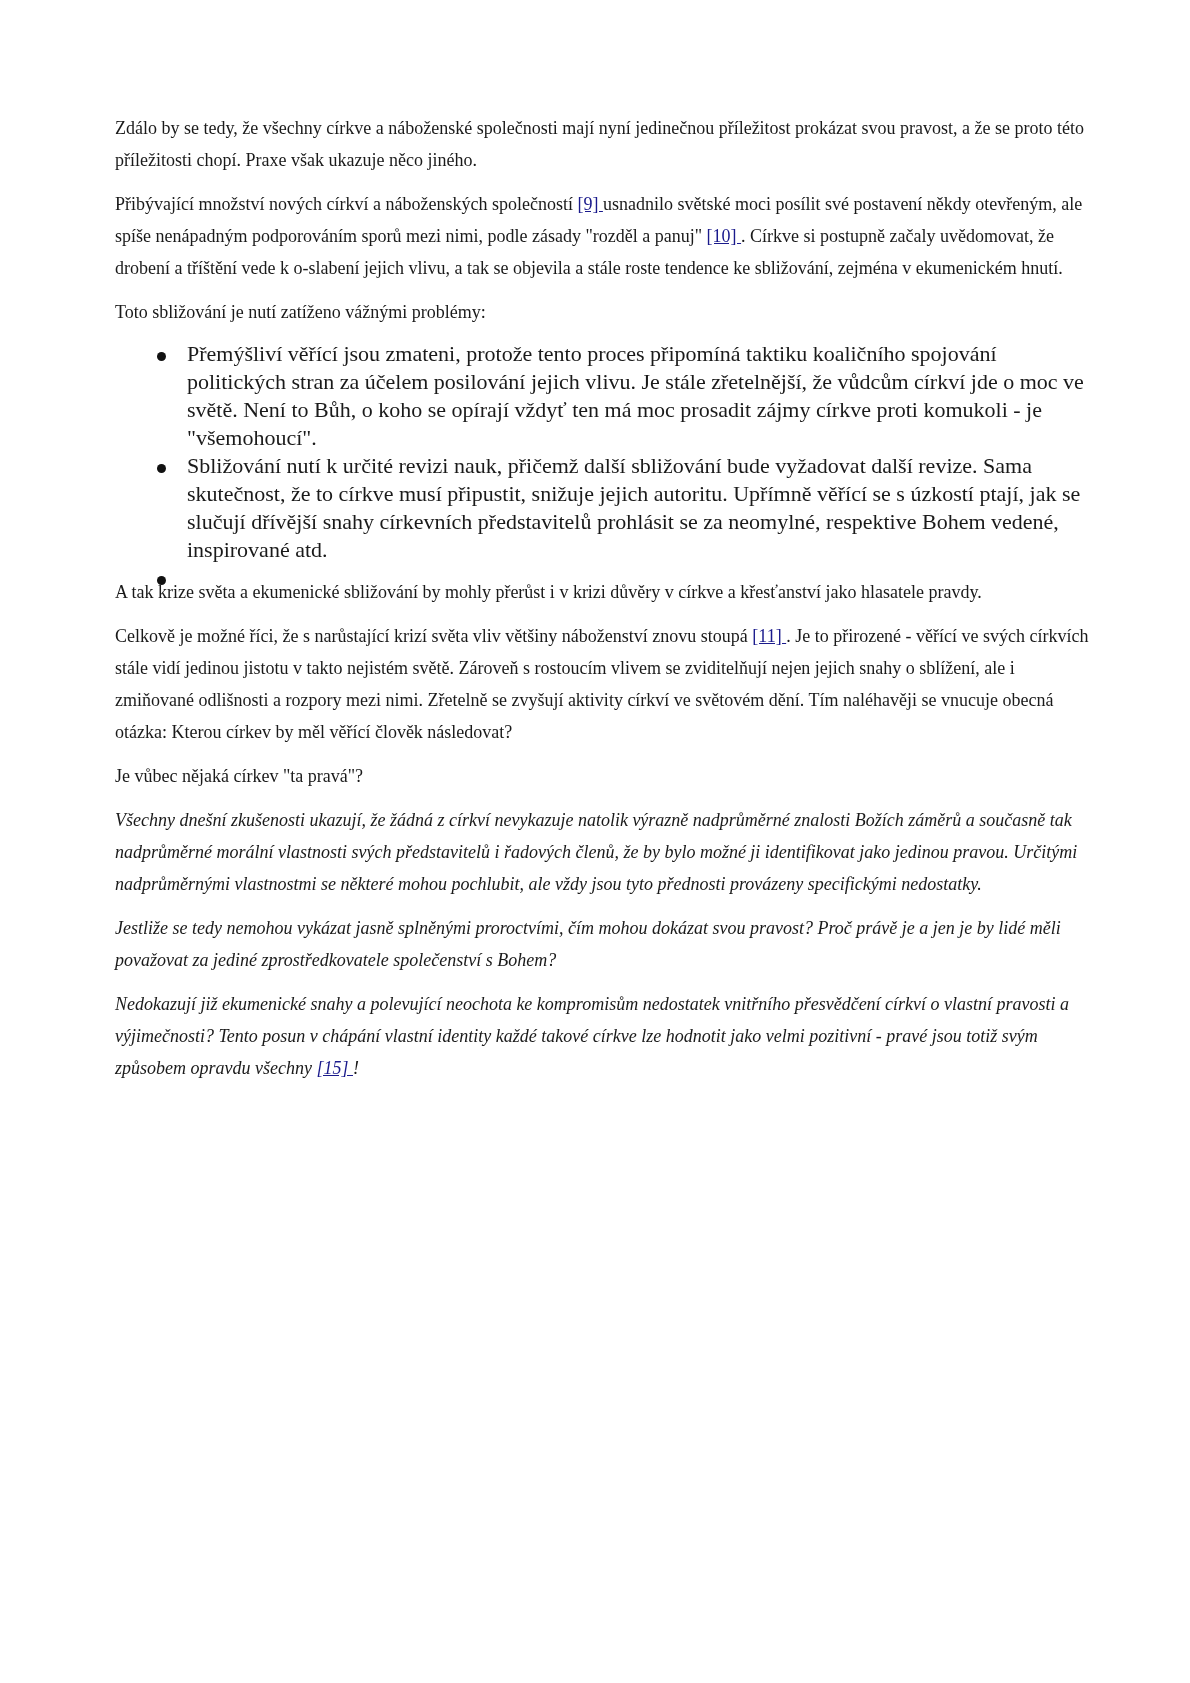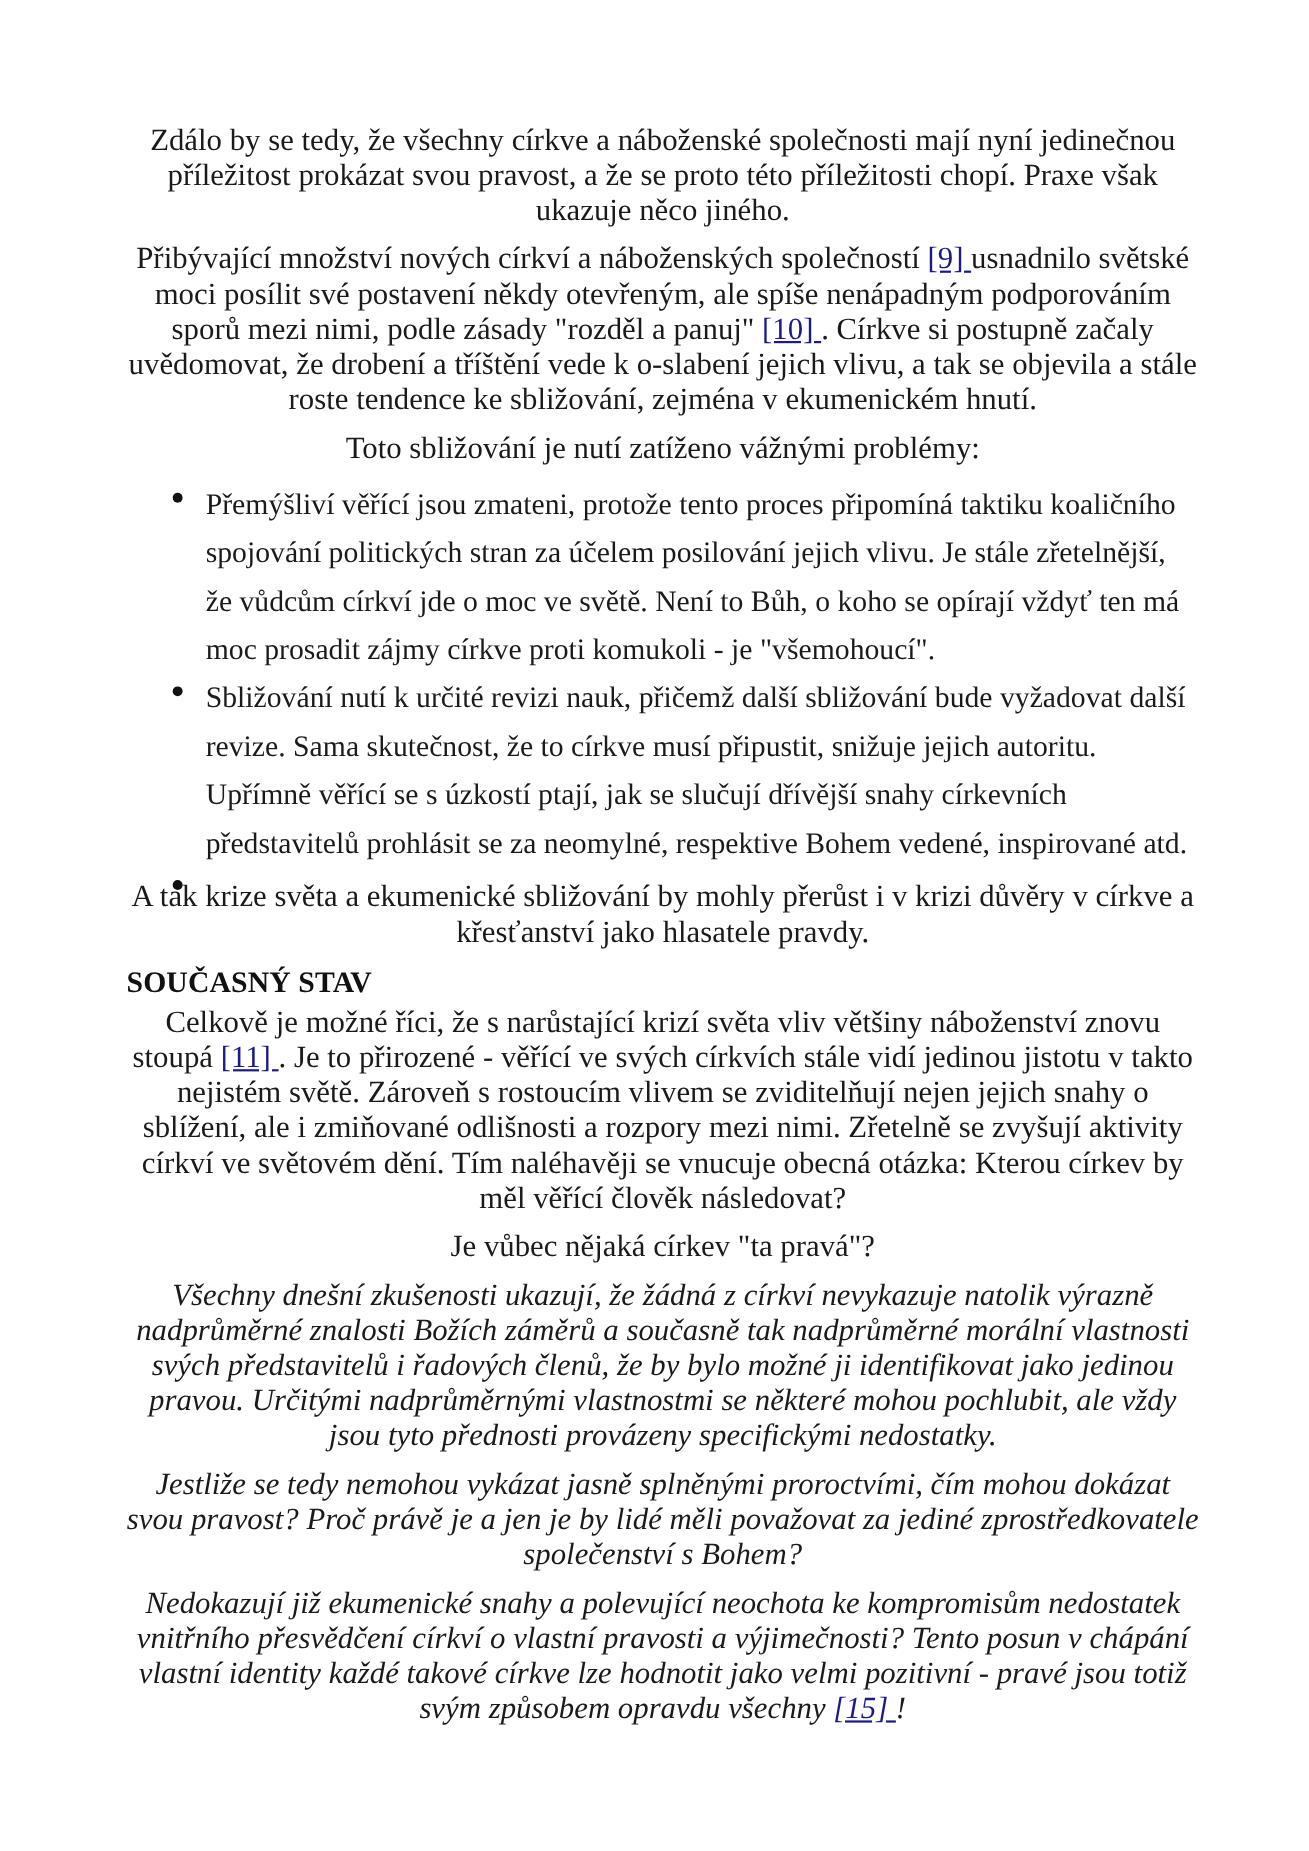--- a/index.html
+++ b/index.html
@@ -26,35 +26,34 @@
       font-weight: bold;
       font-size: 27px;
       line-height: 34px;
       margin: 0 0 4px 0;
       color: #111111;
       letter-spacing: 0.1px;
     }
     h2.sec2 { margin-top: 12px; }
     h2.sec3 { margin-top: 14px; }
     p {
-      font-size: 28px;
+      font-size: 18px;
       line-height: 32px;
       margin: 0 0 12px 0;
-      text-align: center;
     }
     p.italic { font-style: italic; }
     ul {
       list-style: none;
       margin: 0 0 12px 0;
       padding: 0 0 0 72px;
     }
     ul li {
       position: relative;
-      font-size: 27px;
-      line-height: 44px;
+      font-size: 22px;
+      line-height: 28px;
     }
     ul li .bullet {
       position: absolute;
       left: -30px;
       top: 12px;
       width: 9px;
       height: 9px;
       border-radius: 50%;
       background: #111111;
     }
@@ -71,21 +70,20 @@
   <p>Zdálo by se tedy, že všechny církve a náboženské společnosti mají nyní jedinečnou příležitost prokázat svou pravost, a že se proto této příležitosti chopí. Praxe však ukazuje něco jiného.</p>
   <p><span>Přibývající množství nových církví a náboženských společností </span><a class="ref" href="#">[9] </a><span>usnadnilo světské moci posílit své postavení někdy otevřeným, ale spíše nenápadným podporováním sporů mezi nimi, podle zásady "rozděl a panuj" </span><a class="ref" href="#">[10] </a><span>. Církve si postupně začaly uvědomovat, že drobení a tříštění vede k o-slabení jejich vlivu, a tak se objevila a stále roste tendence ke sbližování, zejména v ekumenickém hnutí.</span></p>
   <p>Toto sbližování je nutí zatíženo vážnými problémy:</p>
   <ul>
     <li><span class="bullet"></span><span>Přemýšliví věřící jsou zmateni, protože tento proces připomíná taktiku koaličního spojování politických stran za účelem posilování jejich vlivu. Je stále zřetelnější, že vůdcům církví jde o moc ve světě. Není to Bůh, o koho se opírají vždyť ten má moc prosadit zájmy církve proti komukoli - je "všemohoucí".</span></li>
     <li><span class="bullet"></span><span>Sbližování nutí k určité revizi nauk, přičemž další sbližování bude vyžadovat další revize. Sama skutečnost, že to církve musí připustit, snižuje jejich autoritu. Upřímně věřící se s úzkostí ptají, jak se slučují dřívější snahy církevních představitelů prohlásit se za neomylné, respektive Bohem vedené, inspirované atd.</span></li>
     <li><span class="bullet"></span></li>
   </ul>
   <p>A tak krize světa a ekumenické sbližování by mohly přerůst i v krizi důvěry v církve a křesťanství jako hlasatele pravdy.</p>
 
-  <h2 class="sec2">SOUČASNÝ STAV</h2>
   <p><span>Celkově je možné říci, že s narůstající krizí světa vliv většiny náboženství znovu stoupá </span><a class="ref" href="#">[11] </a><span>. Je to přirozené - věřící ve svých církvích stále vidí jedinou jistotu v takto nejistém světě. Zároveň s rostoucím vlivem se zviditelňují nejen jejich snahy o sblížení, ale i zmiňované odlišnosti a rozpory mezi nimi. Zřetelně se zvyšují aktivity církví ve světovém dění. Tím naléhavěji se vnucuje obecná otázka: Kterou církev by měl věřící člověk následovat?</span></p>
   <p>Je vůbec nějaká církev "ta pravá"?</p>
 
   <p class="italic">Všechny dnešní zkušenosti ukazují, že žádná z  církví nevykazuje natolik výrazně nadprůměrné znalosti Božích záměrů a současně tak nadprůměrné morální vlastnosti svých představitelů i řadových členů, že by bylo možné ji identifikovat jako jedinou pravou. Určitými nadprůměrnými vlastnostmi se některé mohou pochlubit, ale vždy jsou tyto přednosti provázeny specifickými nedostatky.</p>
   <p class="italic">Jestliže se tedy nemohou vykázat jasně splněnými proroctvími, čím mohou dokázat svou pravost? Proč právě je a jen je by lidé měli považovat za jediné zprostředkovatele společenství s  Bohem?</p>
   <p class="italic"><span>Nedokazují již ekumenické snahy a polevující neochota ke kompromisům nedostatek vnitřního přesvědčení církví o vlastní pravosti a výjimečnosti? Tento posun v  chápání vlastní identity každé takové církve lze hodnotit jako velmi pozitivní - pravé jsou totiž svým způsobem opravdu všechny </span><a class="ref" href="#">[15] </a><span>!</span></p>
 
 </div>
 
 </body></html>

